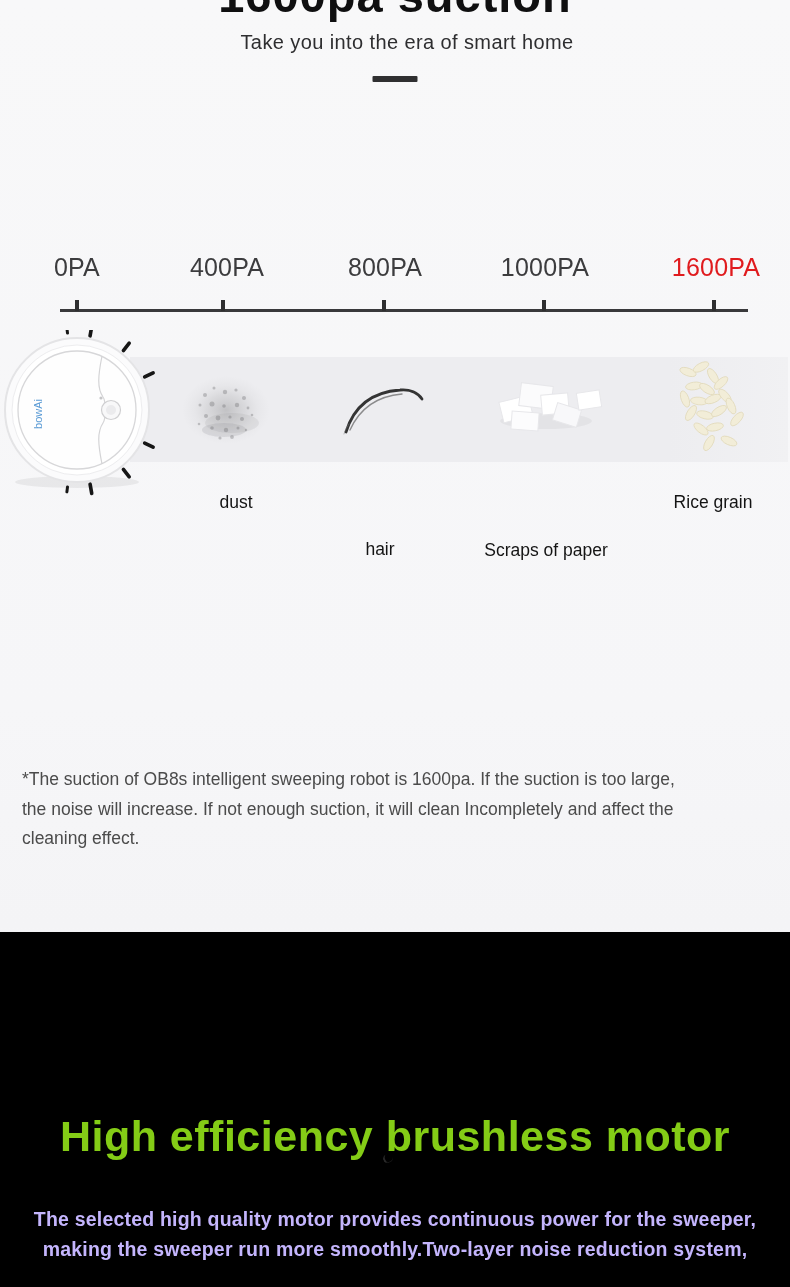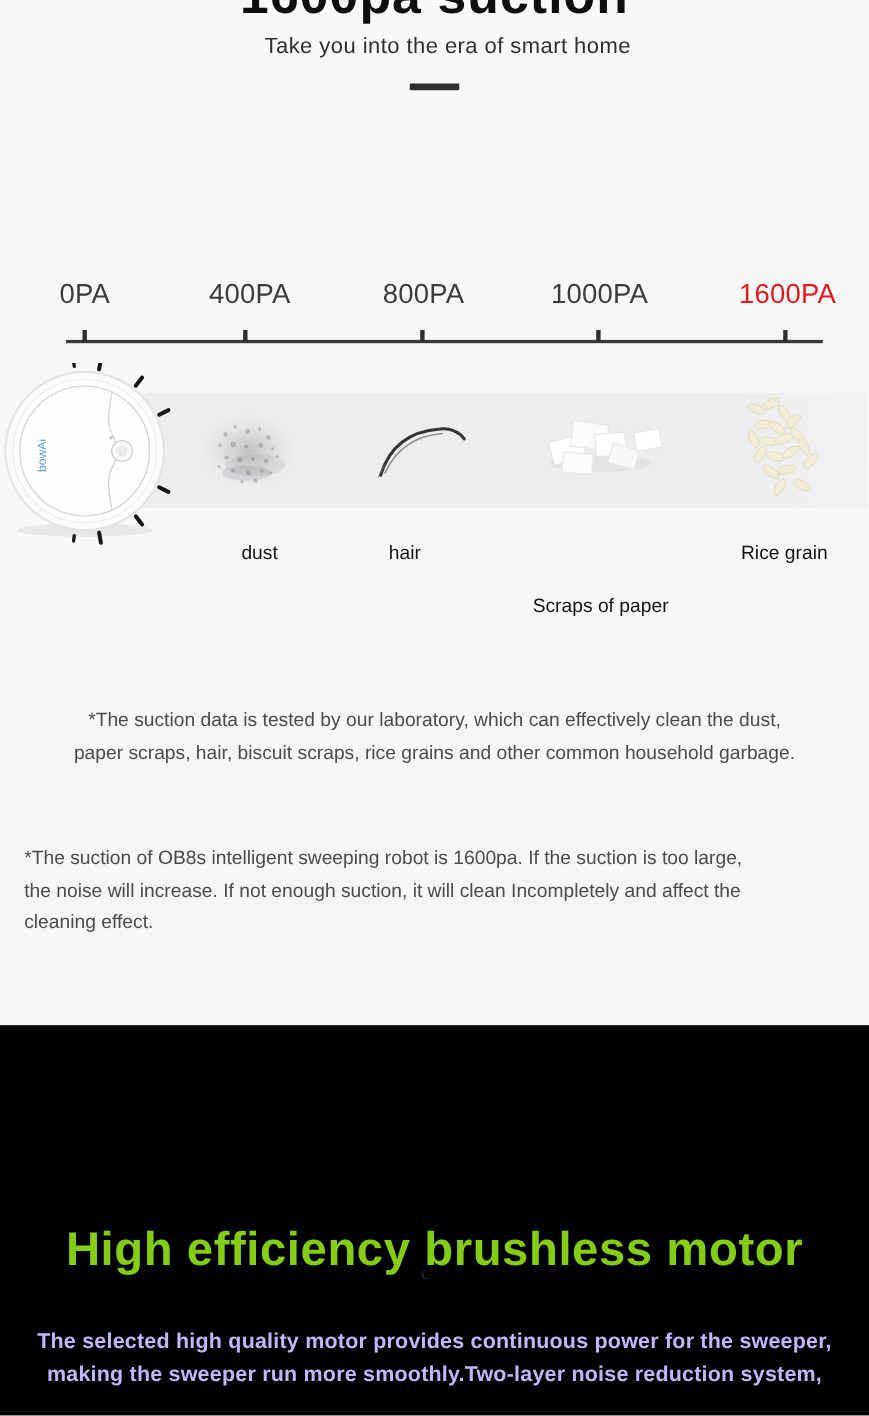--- a/index.html
+++ b/index.html
@@ -43,21 +43,21 @@
   
   .band {
     position:absolute; top:357px; left:130px; width:658px; height:105px;
     background:linear-gradient(90deg,#ededf0 0%,#ededf0 82%,#f1f1f3 100%);
   }
   .demo-svg { position:absolute; top:330px; left:0; width:790px; height:210px; }
   .item-label {
     position:absolute; top:492px; transform:translateX(-50%);
     font-size:17.5px; color:#141414; white-space:nowrap;
   }
-  .il-0 { left:226px;margin-left:10px; } .il-1 { left:368px; } .il-2 { left:546px;margin-top:48px; } .il-3 { left:713px; }
+  .il-0 { left:226px;margin-left:10px; } .il-1 { left:380px;margin-top:47px; } .il-2 { left:546px;margin-top:48px; } .il-3 { left:713px; }
 
   
   .note { position:absolute; left:0; width:100%; font-size:17.5px; color:#4b4b4b; line-height:29.5px; }
   .note-1 { top:640px; text-align:center; }
   .note-2 { top:765px; text-align:left; padding:0 18px 0 22px; }
 
   
   .motor {
     position:absolute; top:932px; left:0; width:790px; height:355px; background:#000000;
   }
@@ -201,24 +201,20 @@
         <rect x="63.2" y="487.9" width="8" height="3" rx="1.5" transform="rotate(97 67.2 489.4)"></rect>
       </g>
     </g>
   </svg>
 
   <span class="item-label il-0">dust</span>
   <span class="item-label il-1">hair</span>
   <span class="item-label il-2">Scraps of paper</span>
   <span class="item-label il-3">Rice grain</span>
 
-  <div class="note note-1">
-    <div>*The suction data is tested by our laboratory, which can effectively clean the dust,</div>
-    <div>paper scraps, hair, biscuit scraps, rice grains and other common household garbage.</div>
-  </div>
   <div class="note note-2">
     <div>*The suction of OB8s intelligent sweeping robot is 1600pa. If the suction is too large,</div>
     <div>the noise will increase. If not enough suction, it will clean Incompletely and affect the</div>
     <div>cleaning effect.</div>
   </div>
 
   <div class="motor">
     <h2 class="motor-title">High efficiency brushless motor</h2>
     <div class="motor-mark"></div>
     <div class="motor-desc">

